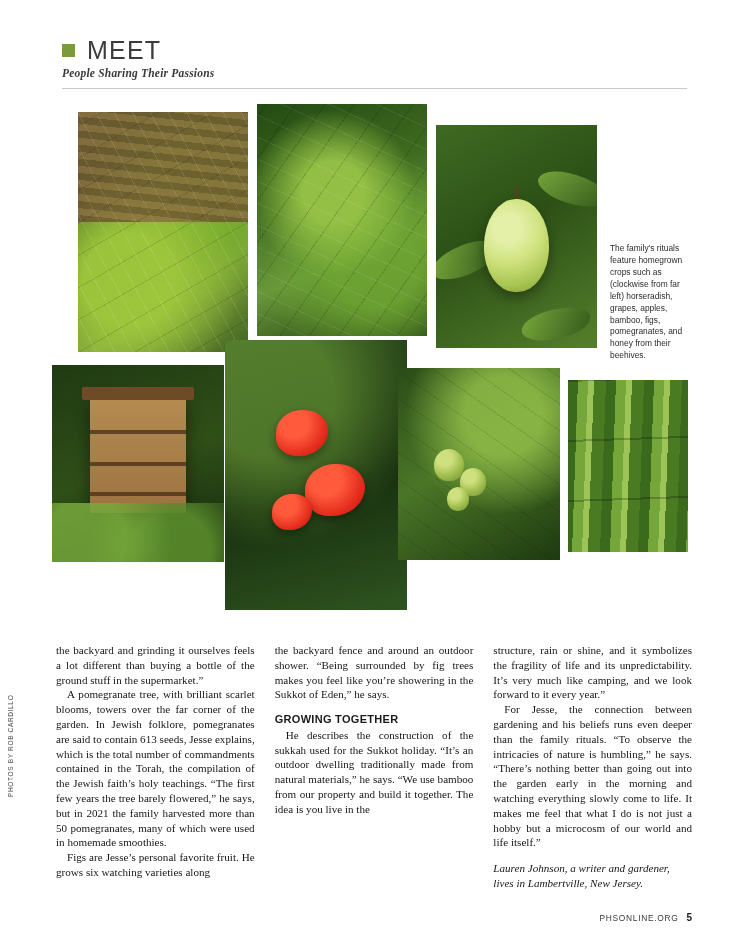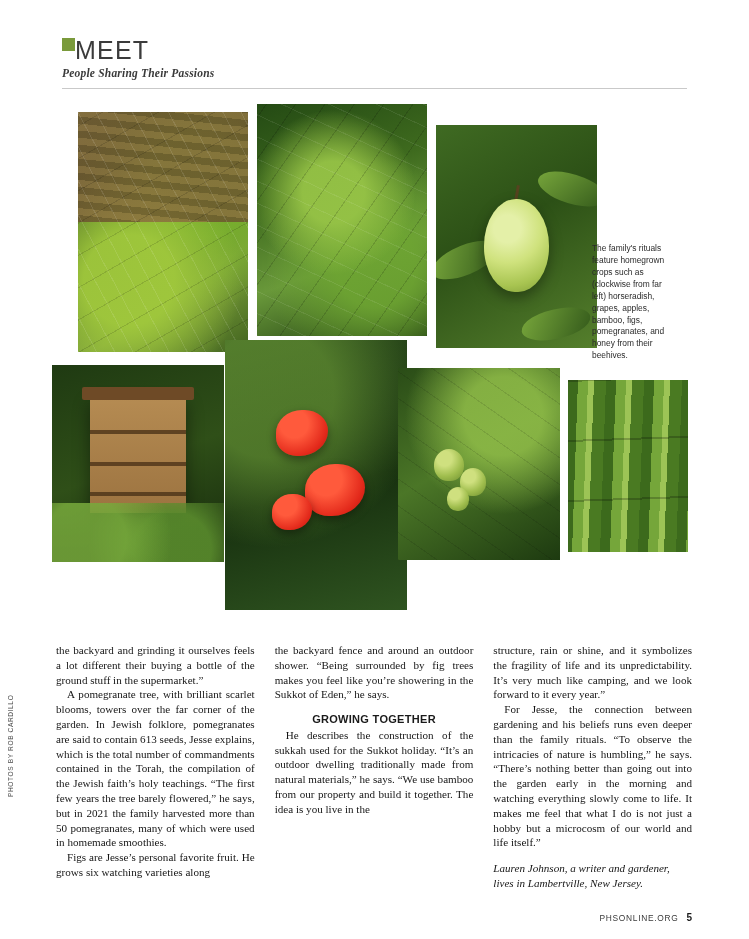--- a/index.html
+++ b/index.html
@@ -19,21 +19,22 @@
 
   
   .masthead {
     position: absolute;
     left: 62px;
     top: 38px;
     width: 420px;
   }
   .masthead-row {
     display: flex;
-    gap: 0;
+    align-items: center;
+    gap: 12px;
   }
   .mast-square {
     width: 13px;
     height: 13px;
     background: #7a9a3b;
     display: block;
   }
   .mast-title {
     font-family: "Liberation Sans", sans-serif;
     font-size: 25px;
@@ -224,21 +225,21 @@
       linear-gradient(180deg, #2b4f14, #16300c);
   }
   .p-bamboo .nodes {
     position: absolute; inset: 0;
     background: repeating-linear-gradient(178deg, rgba(0,0,0,0.22) 0 2px, rgba(0,0,0,0) 2px 60px);
   }
 
   
   .caption {
     position: absolute;
-    left: 592px;
+    left: 610px;
     top: 243px;
     width: 80px;
     font-family: "Liberation Sans", sans-serif;
     font-size: 8.4px;
     line-height: 1.42;
     color: #2b2b2b;
   }
 
   
   .credit {
@@ -277,21 +278,21 @@
   .col p.first {
     text-indent: 0;
   }
   .col h3 {
     font-family: "Liberation Sans", sans-serif;
     font-size: 11px;
     font-weight: bold;
     letter-spacing: 0.3px;
     margin: 10px 0 1px 0;
     color: #1a1a1a;
-    text-align: center;
+    text-align: left;
   }
   .col .byline {
     font-style: italic;
     margin-top: 11px;
     text-indent: 0;
     text-align: left;
   }
 
   
   .footer {
@@ -386,21 +387,21 @@
     </div>
   </div>
 
   <div class="caption">The family's rituals feature homegrown crops such as (clockwise from far left) horseradish, grapes, apples, bamboo, figs, pomegranates, and honey from their beehives.</div>
 
   <div class="credit">PHOTOS BY ROB CARDILLO</div>
 
   <div class="columns">
 
     <div class="col">
-      <p class="first">the backyard and grinding it ourselves feels a lot different their buying a bottle of the ground stuff in the supermarket.”</p>
+      <p class="first">the backyard and grinding it ourselves feels a lot different than buying a bottle of the ground stuff in the supermarket.”</p>
       <p>A pomegranate tree, with brilliant scarlet blooms, towers over the far corner of the garden. In Jewish folklore, pomegranates are said to contain 613 seeds, Jesse explains, which is the total number of commandments contained in the Torah, the compilation of the Jewish faith’s holy teachings. “The first few years the tree barely flowered,” he says, but in 2021 the family harvested more than 50 pomegranates, many of which were used in homemade smoothies.</p>
       <p>Figs are Jesse’s personal favorite fruit. He grows six watching varieties along</p>
     </div>
 
     <div class="col">
       <p class="first">the backyard fence and around an outdoor shower. “Being surrounded by fig trees makes you feel like you’re showering in the Sukkot of Eden,” he says.</p>
       <h3>GROWING TOGETHER</h3>
       <p>He describes the construction of the sukkah used for the Sukkot holiday. “It’s an outdoor dwelling traditionally made from natural materials,” he says. “We use bamboo from our property and build it together. The idea is you live in the</p>
     </div>
 

